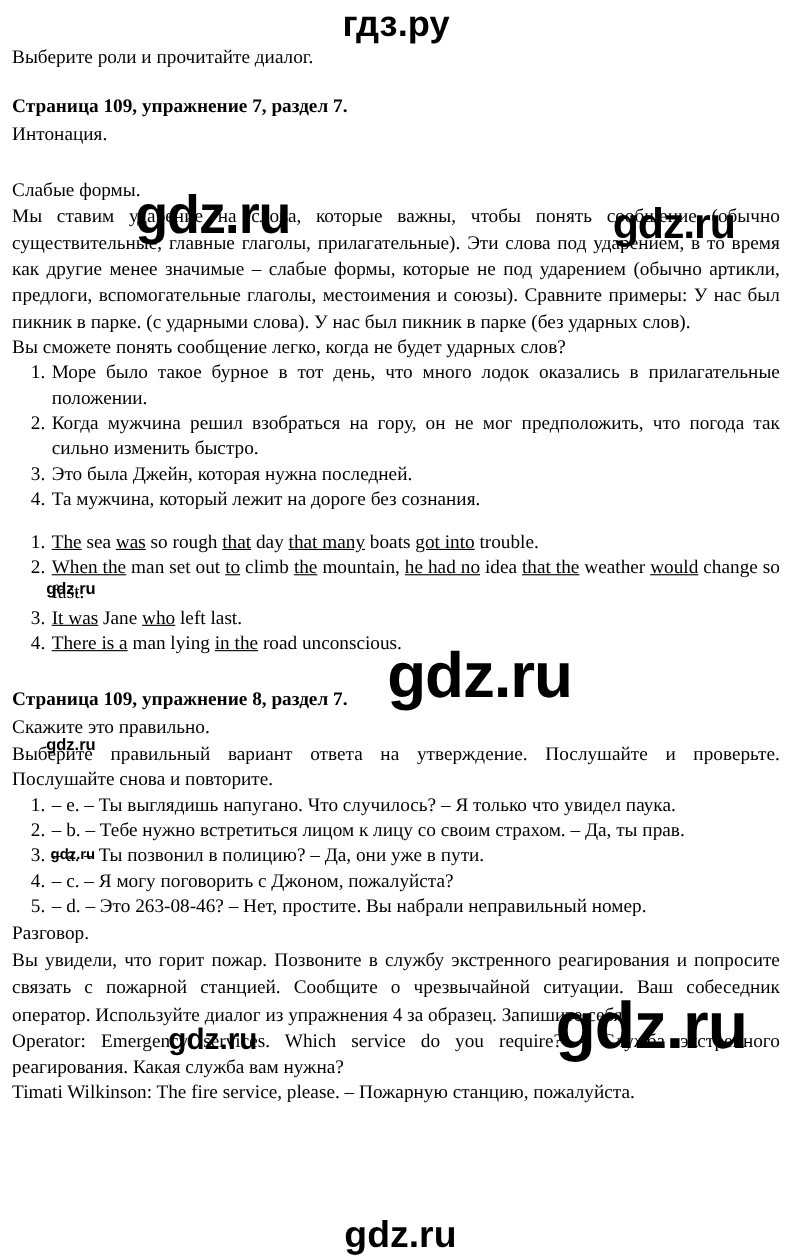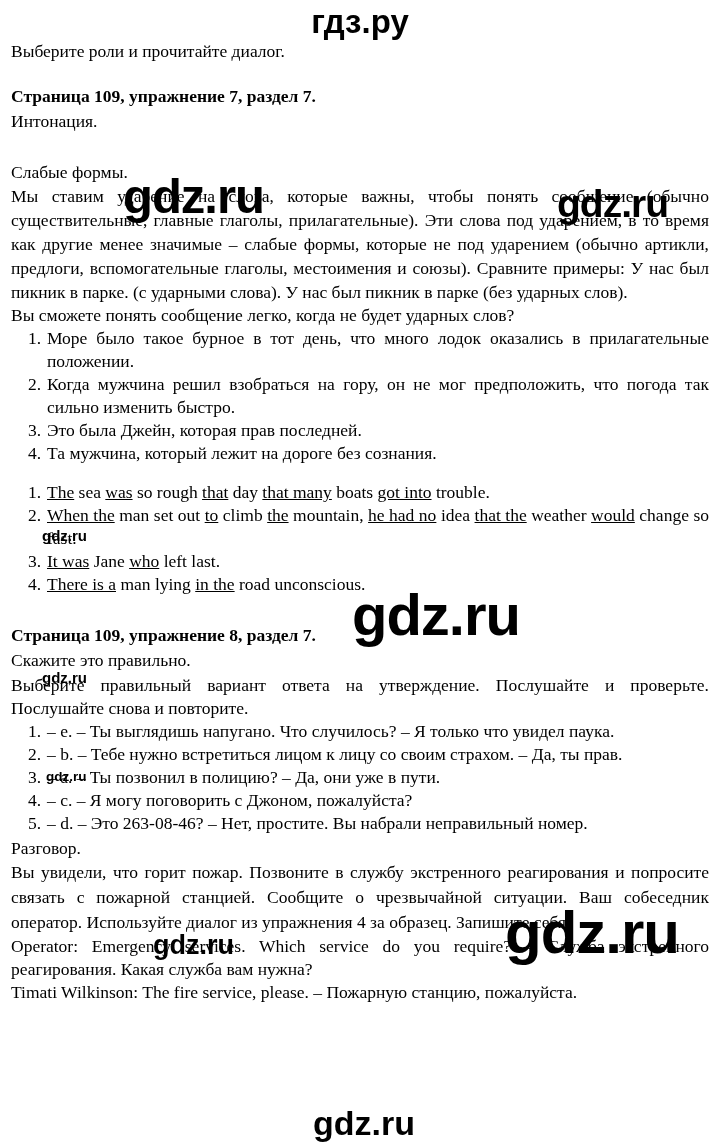--- a/index.html
+++ b/index.html
@@ -68,21 +68,21 @@
       <div class="li">
         <span class="num">1.</span>
         <span class="li-text just">Море было такое бурное в тот день, что много лодок оказались в прилагательные положении.</span>
       </div>
       <div class="li">
         <span class="num">2.</span>
         <span class="li-text just">Когда мужчина решил взобраться на гору, он не мог предположить, что погода так сильно изменить быстро.</span>
       </div>
       <div class="li">
         <span class="num">3.</span>
-        <span class="li-text">Это была Джейн, которая прав последней.</span>
+        <span class="li-text">Это была Джейн, которая нужна последней.</span>
       </div>
       <div class="li">
         <span class="num">4.</span>
         <span class="li-text">Та мужчина, который лежит на дороге без сознания.</span>
       </div>
     </div>
 
     <div class="mt16">
       <div class="li">
         <span class="num">1.</span>

